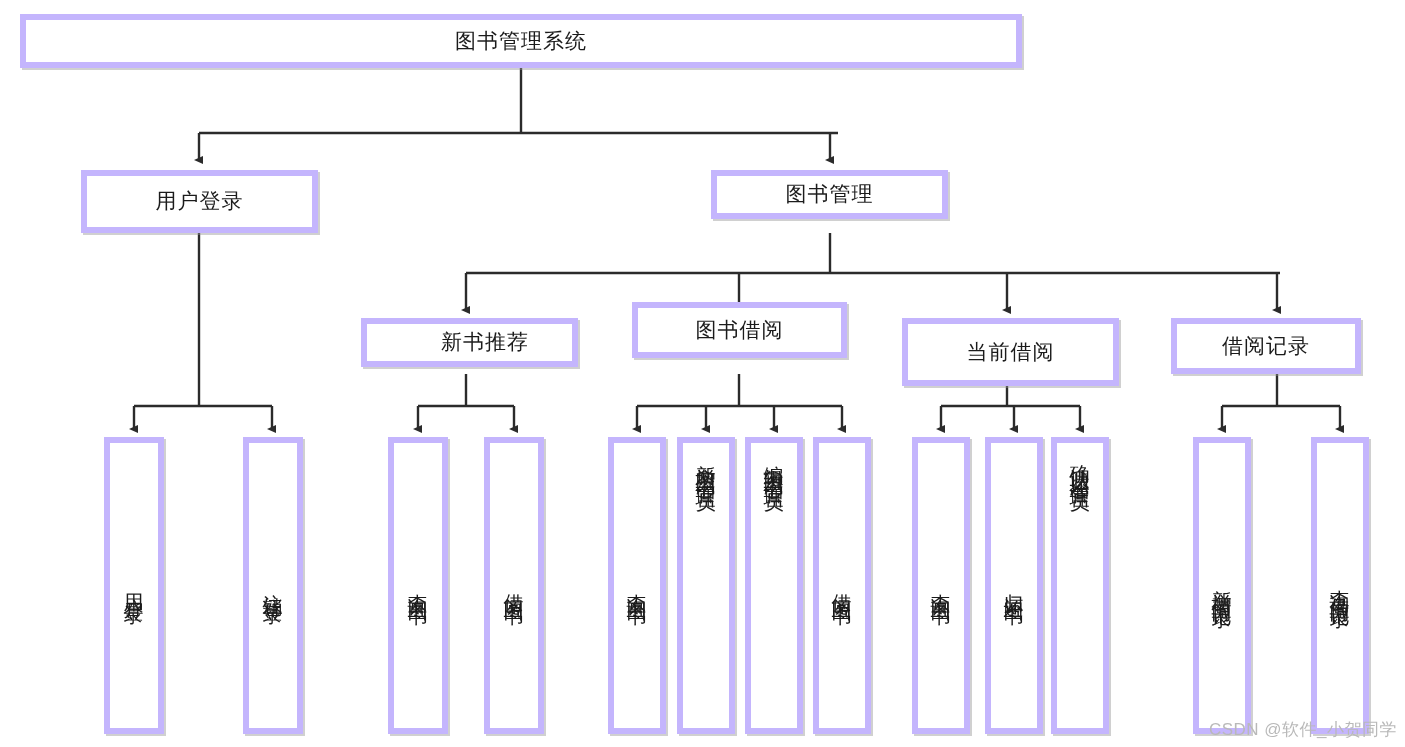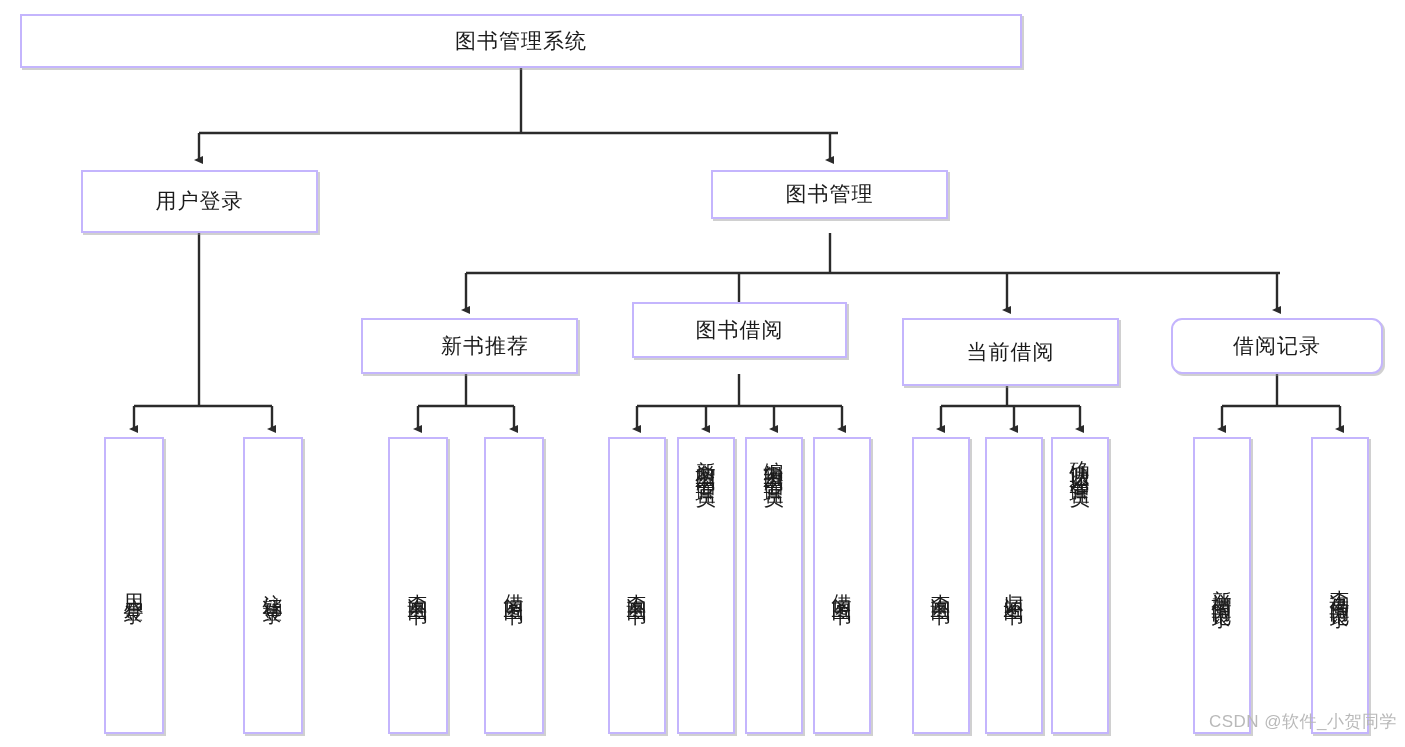--- a/index.html
+++ b/index.html
@@ -21,21 +21,21 @@
     position: absolute;
     left: 0;
     top: 0;
     width: 1405px;
     height: 747px;
   }
   .node-box {
     position: absolute;
     box-sizing: border-box;
     background: #ffffff;
-    border: 2px solid #c4b5fd;
+    border: 6px solid #c4b5fd;
     box-shadow: 2px 2px 0 0 rgba(150,150,150,0.45);
     display: flex;
     align-items: center;
     justify-content: center;
   }
   .node-label {
     color: #1b1b1b;
     font-size: 21px;
     line-height: 1.15;
     letter-spacing: 1px;
@@ -55,21 +55,21 @@
     letter-spacing: 4px;
     line-height: 1.1;
   }
   .leaf-box.centered {
     align-items: center;
     padding-top: 0;
   }
   .watermark {
     position: absolute;
     right: 8px;
-    bottom: 14px;
+    bottom: 6px;
     font-size: 17px;
     color: #b9b9b9;
     letter-spacing: 0.5px;
     white-space: nowrap;
     user-select: none;
   }
 </style>
 </head>
 <body>
 
@@ -129,30 +129,30 @@
     <span class="node-label">图书管理系统</span>
   </div>
 
   <div class="node-box" style="left:81px; top:170px; width:237px; height:63px;">
     <span class="node-label">用户登录</span>
   </div>
   <div class="node-box" style="left:711px; top:170px; width:237px; height:49px;">
     <span class="node-label">图书管理</span>
   </div>
 
-  <div class="node-box" style="left:361px; top:318px; width:217px; height:56px;padding-left:31px;">
+  <div class="node-box" style="left:361px; top:318px; width:217px; height:49px;padding-left:31px;">
     <span class="node-label">新书推荐</span>
   </div>
   <div class="node-box" style="left:632px; top:302px; width:215px; height:56px;">
     <span class="node-label">图书借阅</span>
   </div>
   <div class="node-box" style="left:902px; top:318px; width:217px; height:68px;">
     <span class="node-label">当前借阅</span>
   </div>
-  <div class="node-box" style="left:1171px; top:318px; width:212px; height:56px;border-radius:11px;">
+  <div class="node-box" style="left:1171px; top:318px; width:190px; height:56px;">
     <span class="node-label">借阅记录</span>
   </div>
 
   <div class="node-box leaf-box centered" style="left:104px; top:437px; width:60px; height:297px;">
     <span class="node-label">用户登录</span>
   </div>
   <div class="node-box leaf-box centered" style="left:243px; top:437px; width:60px; height:297px;">
     <span class="node-label">注销登录</span>
   </div>
 

